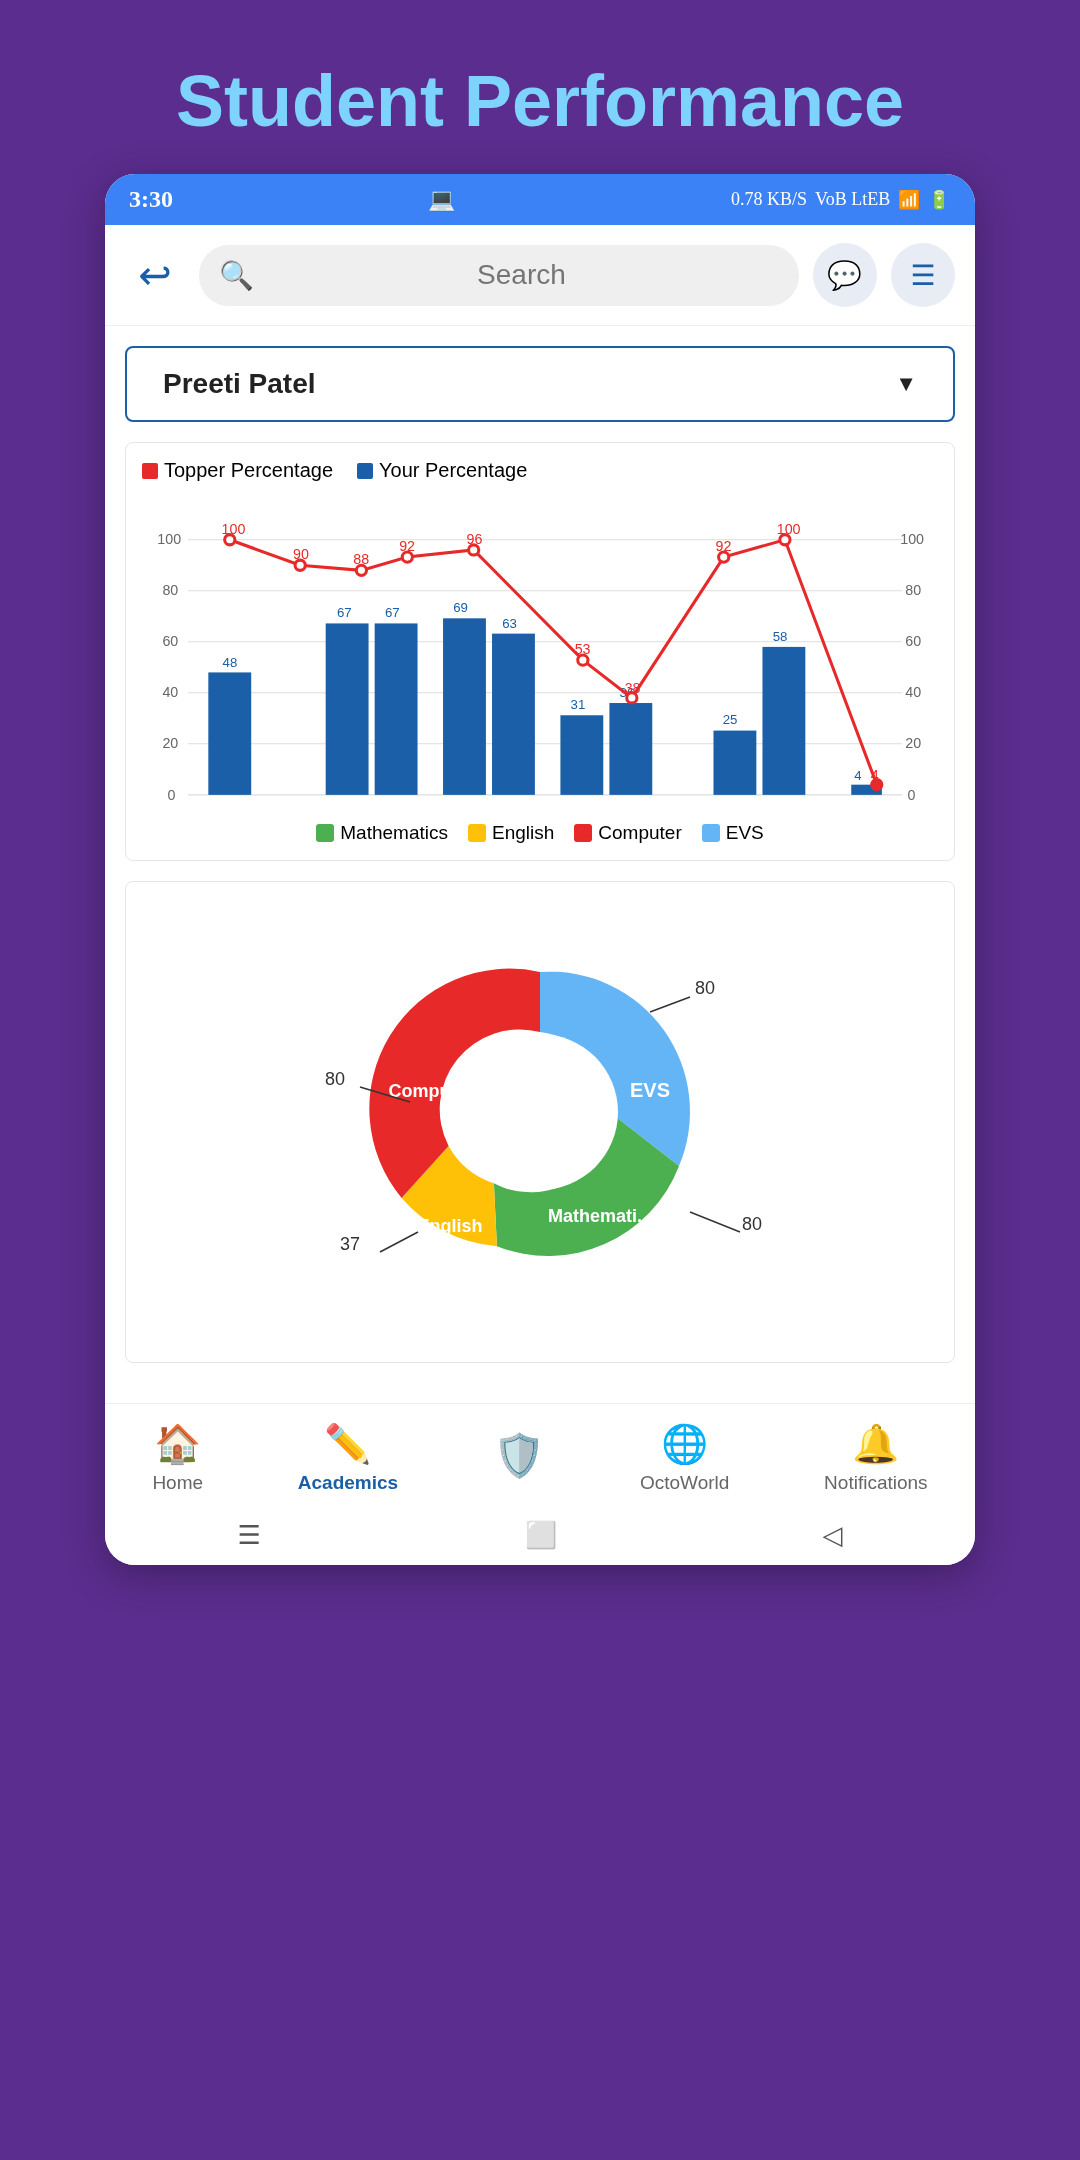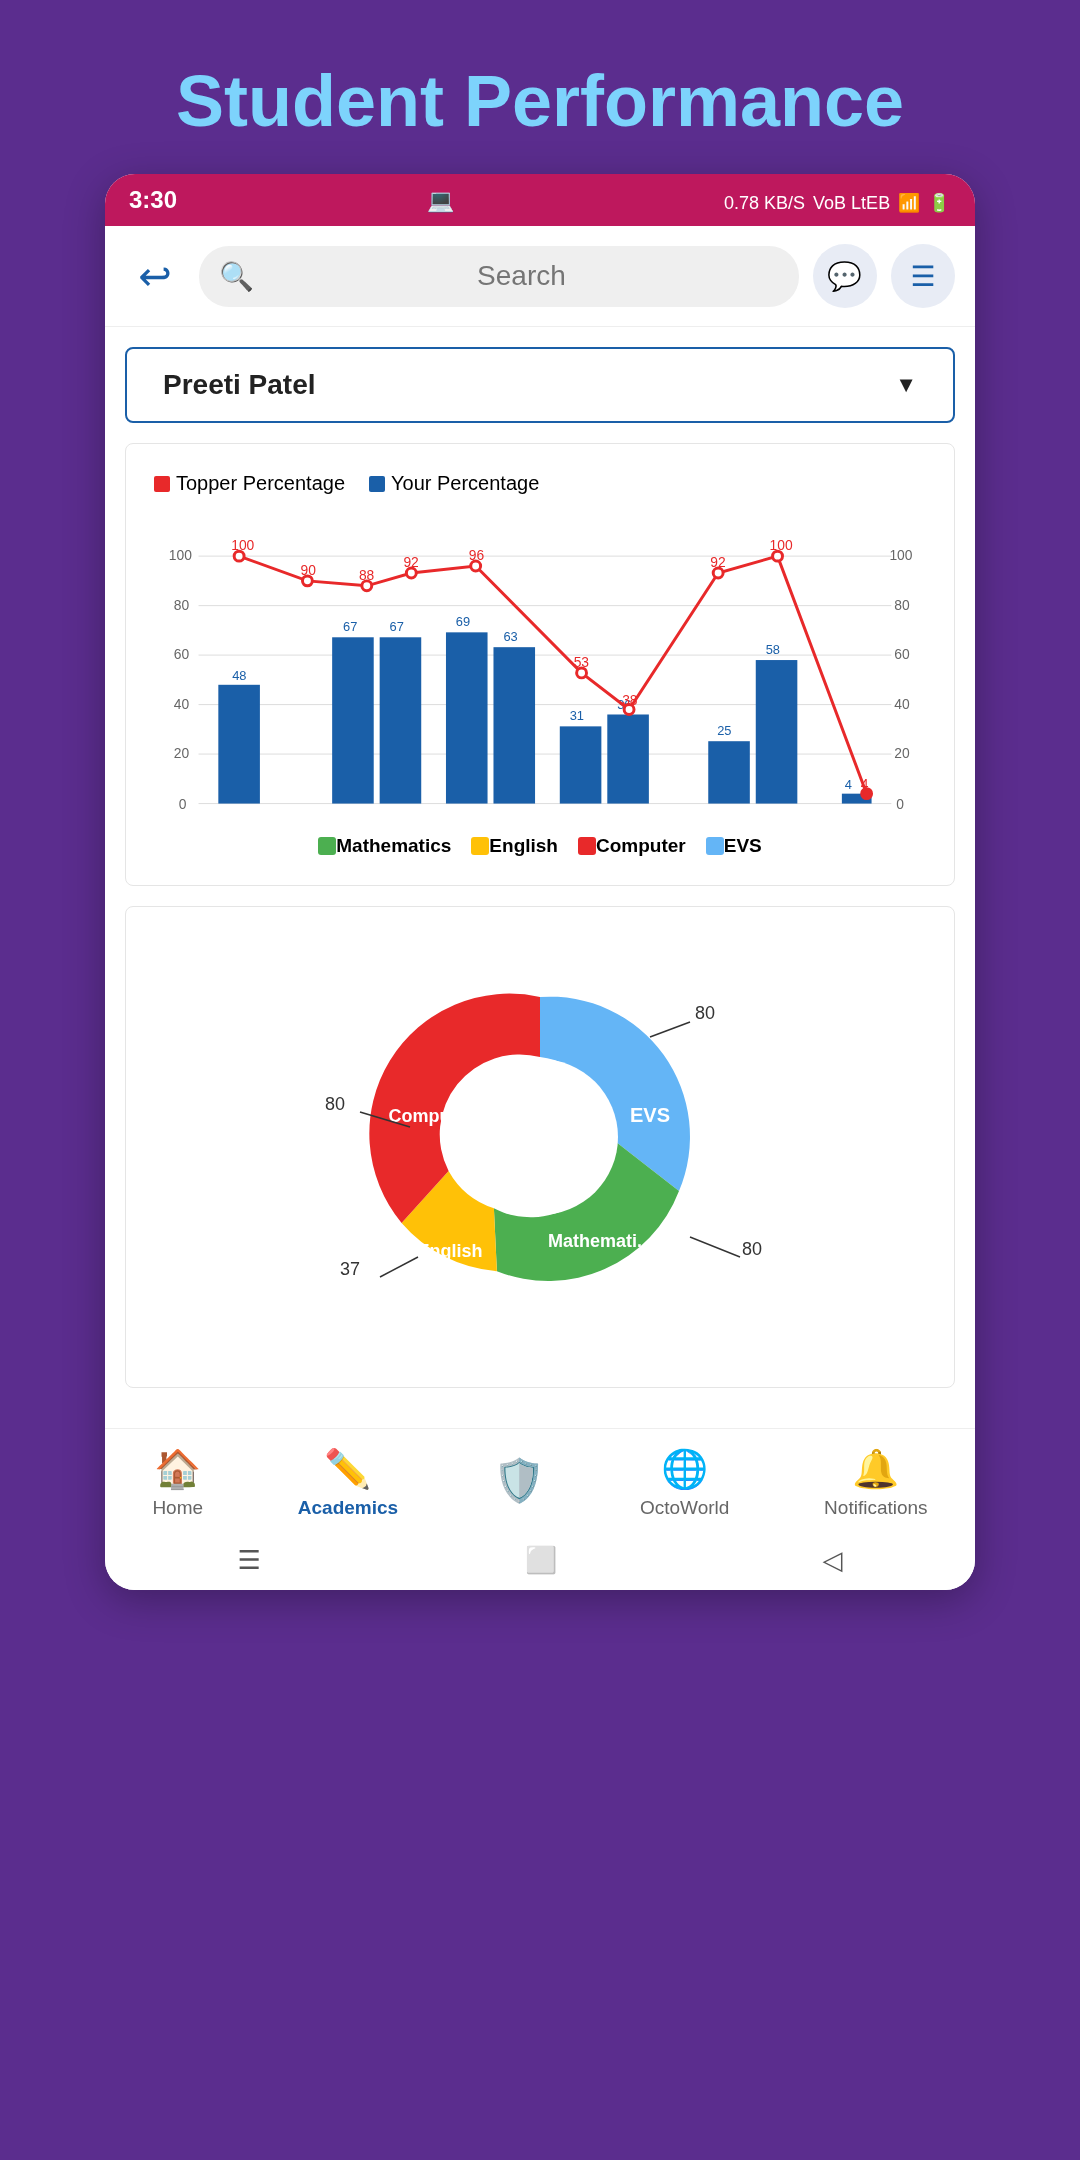--- a/index.html
+++ b/index.html
@@ -21,27 +21,28 @@
     }
     .phone-frame {
       width: 870px;
       background: white;
       border-radius: 30px;
       overflow: hidden;
       box-shadow: 0 10px 40px rgba(0,0,0,0.3);
       margin-bottom: 40px;
     }
     .status-bar {
-      background: #be185d;
+      background: #3b82f6;
       color: white;
       display: flex;
       justify-content: space-between;
-      align-items: flex-end;
+      align-items: center;
       padding: 12px 24px;
       font-size: 22px;
+      font-family: Liberation Serif, serif;
     }
     .status-left { font-weight: bold; font-size: 24px; }
     .status-right { display: flex; align-items: center; gap: 8px; font-size: 18px; margin-left: 19px; }
     .top-bar {
       background: white;
       display: flex;
       align-items: center;
       padding: 18px 20px;
       gap: 14px;
       border-bottom: 1px solid #eee;
@@ -93,21 +94,21 @@
       color: #222;
       display: flex;
       justify-content: space-between;
       align-items: center;
       cursor: pointer;
     }
     .chart-section {
       background: white;
       border: 1px solid #e5e5e5;
       border-radius: 8px;
-      padding: 28px;
+      padding: 16px;
       margin-bottom: 20px;
     }
     .chart-legend {
       display: flex;
       gap: 24px;
       font-size: 20px;
       margin-bottom: 10px;
       flex-wrap: wrap;
     }
     .legend-item { display: flex; align-items: center; gap: 6px; }
@@ -127,21 +128,21 @@
       margin-top: 4px;
     }
     .subject-legend {
       display: flex;
       gap: 20px;
       font-size: 19px;
       margin-top: 10px;
       flex-wrap: wrap;
       justify-content: center;
     }
-    .subject-legend-item { display: flex; align-items: center; gap: 0; font-weight: bold; }
+    .subject-legend-item { display: flex; align-items: center; gap: 6px; }
     .subject-dot { width: 18px; height: 18px; border-radius: 3px; }
     .donut-section {
       background: white;
       border: 1px solid #e5e5e5;
       border-radius: 8px;
       padding: 20px;
       display: flex;
       align-items: center;
       justify-content: center;
       margin-bottom: 20px;

